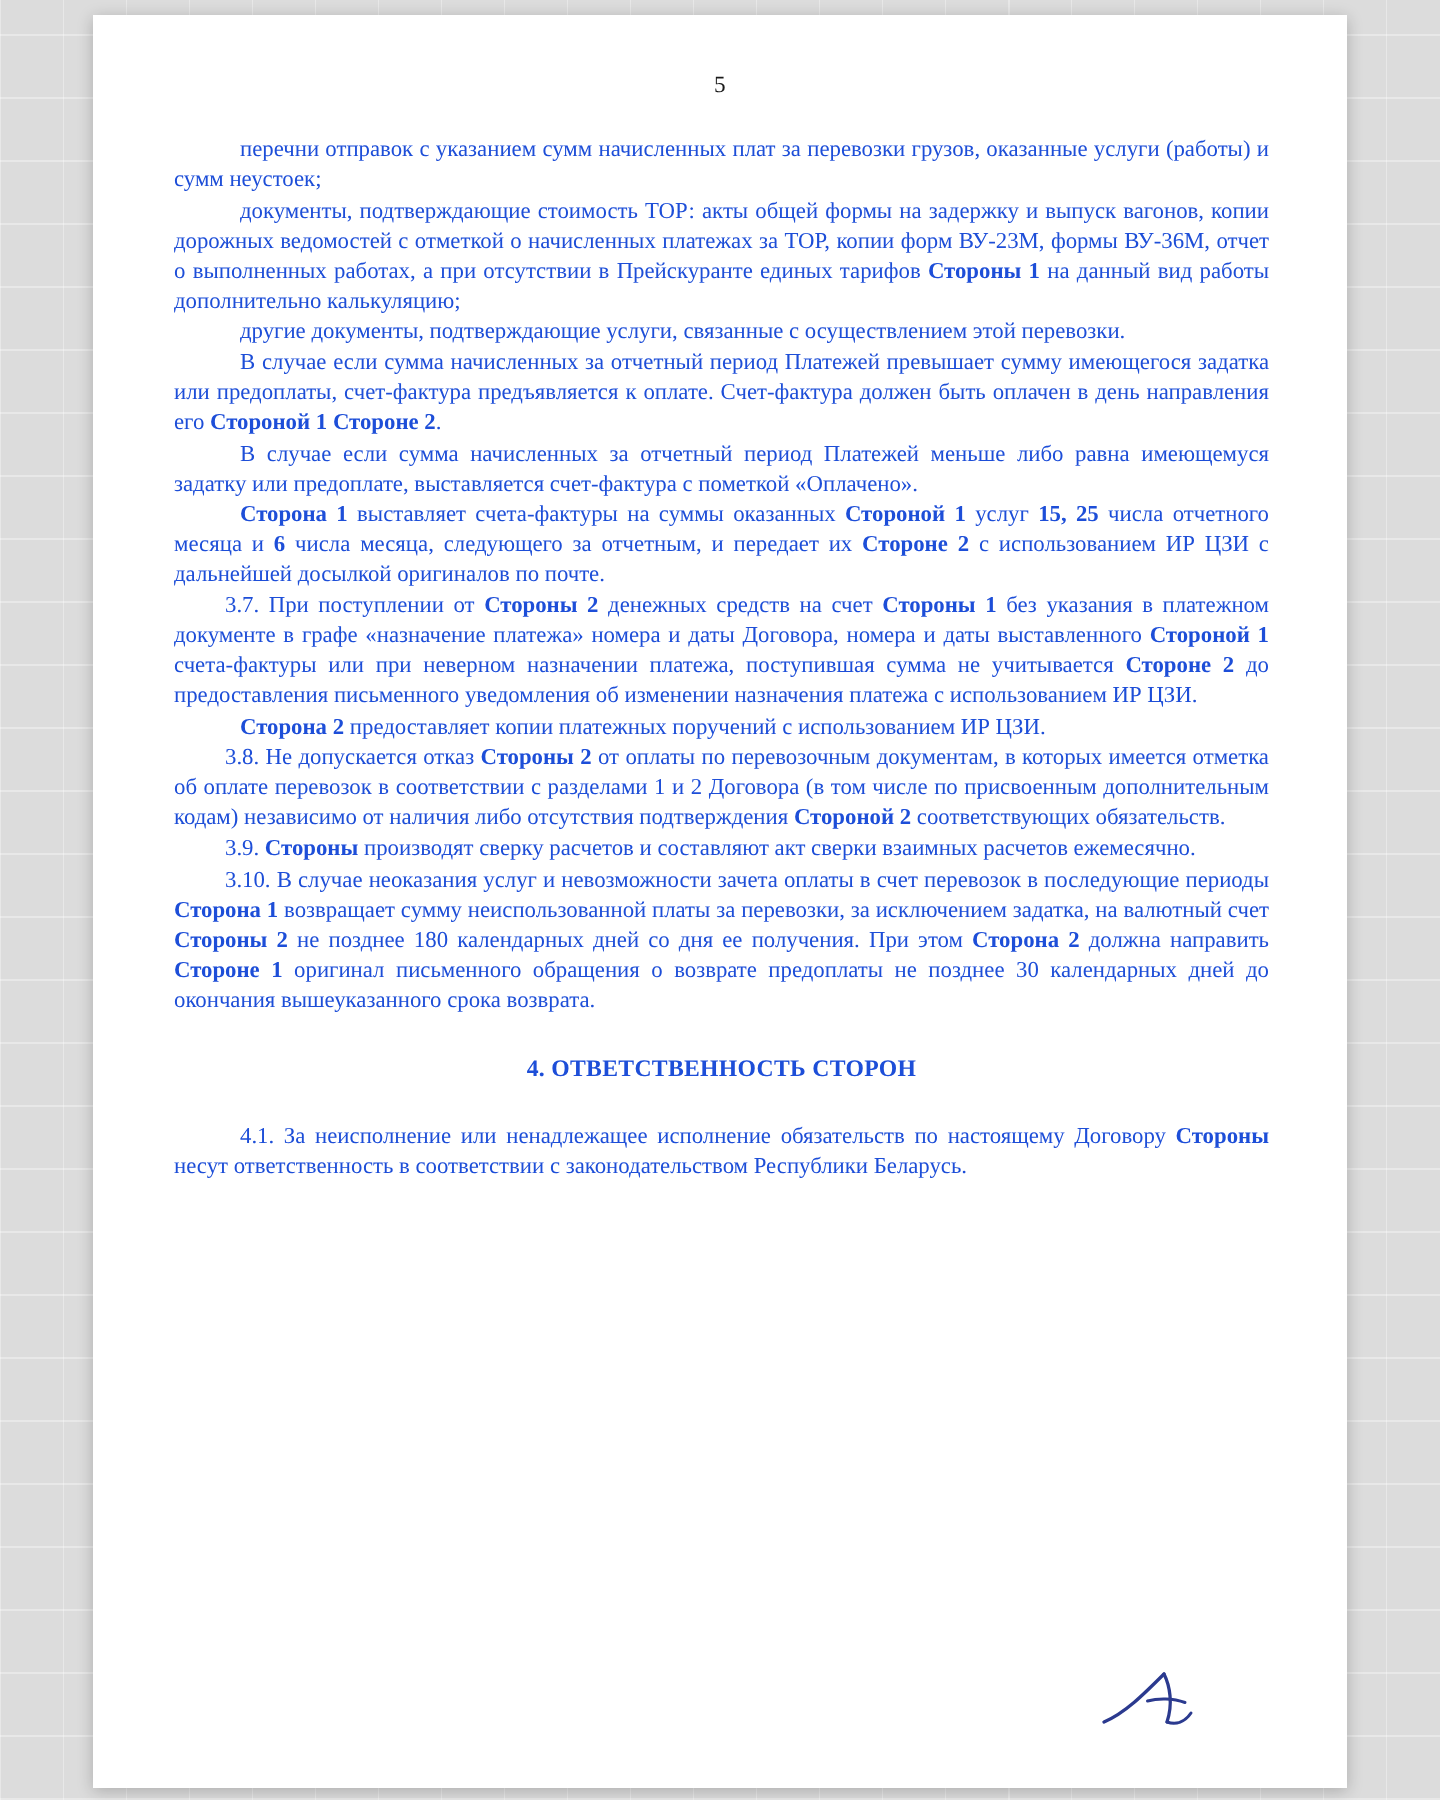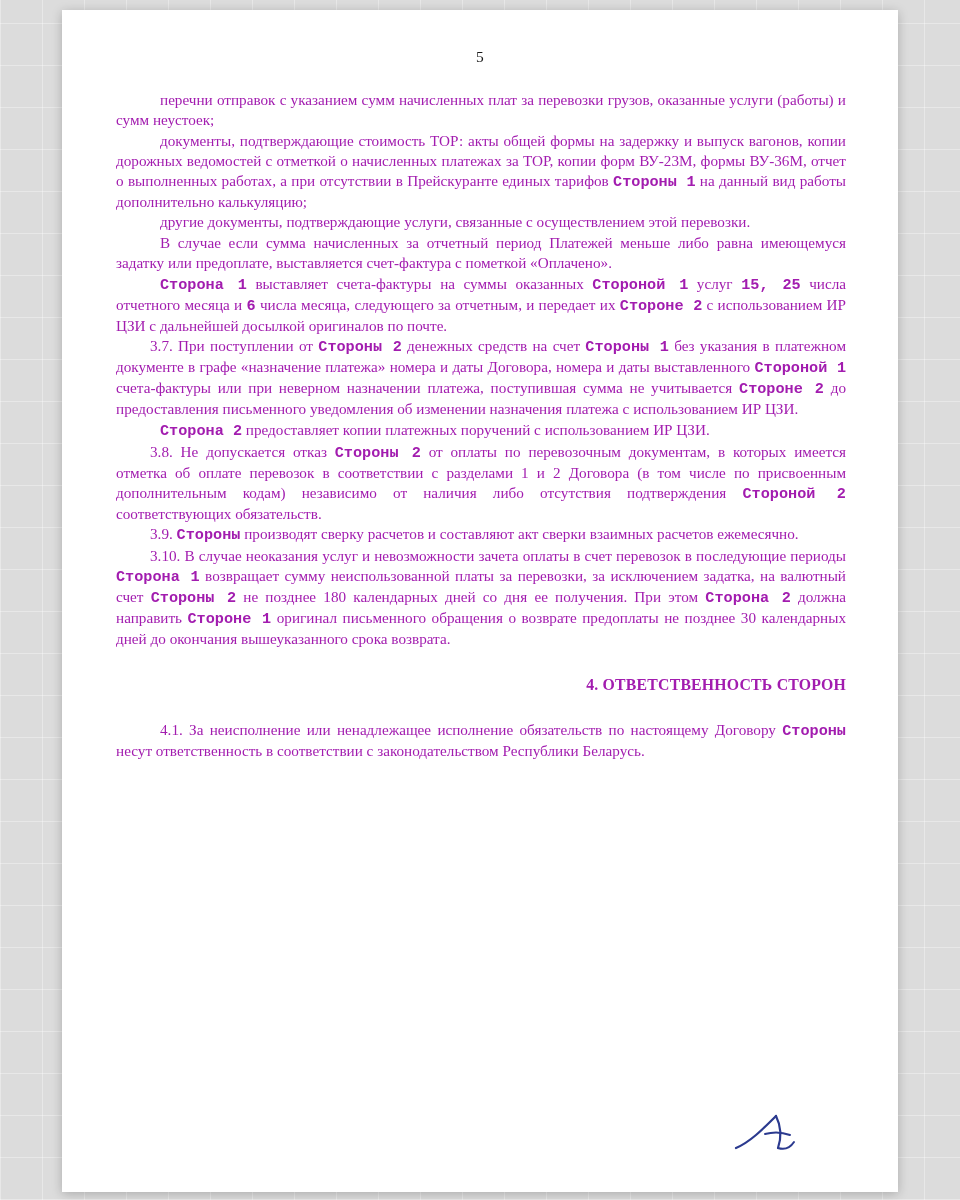--- a/index.html
+++ b/index.html
@@ -49,37 +49,37 @@
     text-align: center;
     font-size: 15.5px;
     color: #1a1a1a;
     margin-top: 38px;
     letter-spacing: .2px;
   }
 
   .content {
     padding: 0 52px 0 54px;
     margin-top: 24px;
-    color: #a21caf;
+    color: #1d4ed8;
     font-size: 15.2px;
     line-height: 1.32;
   }
 
   p {
     margin: 0 0 0.5px 0;
     text-align: justify;
     text-indent: 44px;
     hyphens: none;
   }
   p.indent-small { text-indent: 34px; }
 
-  b { font-weight: bold; font-family: Liberation Mono, monospace; }
+  b { font-weight: bold; }
 
   .section-heading {
-    text-align: right;
+    text-align: center;
     font-weight: bold;
     font-size: 15.8px;
     margin: 26px 0 24px 0;
     text-indent: 0;
     letter-spacing: .2px;
   }
 
   .signature {
     position: absolute;
     right: 96px;
@@ -95,20 +95,21 @@
 <div class="backdrop"></div>
 
 <div class="page">
 
   <div class="page-number">5</div>
 
   <div class="content">
     <p>перечни отправок с указанием сумм начисленных плат за перевозки грузов, оказанные услуги (работы) и сумм неустоек;</p>
     <p>документы, подтверждающие стоимость ТОР: акты общей формы на задержку и выпуск вагонов, копии дорожных ведомостей с отметкой о начисленных платежах за ТОР, копии форм ВУ-23М, формы ВУ-36М, отчет о выполненных работах, а при отсутствии в Прейскуранте единых тарифов <b>Стороны 1</b> на данный вид работы дополнительно калькуляцию;</p>
     <p>другие документы, подтверждающие услуги, связанные с осуществлением этой перевозки.</p>
+    <p>В случае если сумма начисленных за отчетный период Платежей превышает сумму имеющегося задатка или предоплаты, счет-фактура предъявляется к оплате. Счет-фактура должен быть оплачен в день направления его <b>Стороной 1 Стороне 2</b>.</p>
     <p>В случае если сумма начисленных за отчетный период Платежей меньше либо равна имеющемуся задатку или предоплате, выставляется счет-фактура с пометкой «Оплачено».</p>
     <p><b>Сторона 1</b> выставляет счета-фактуры на суммы оказанных <b>Стороной 1</b> услуг <b>15, 25</b> числа отчетного месяца и <b>6</b> числа месяца, следующего за отчетным, и передает их <b>Стороне 2</b> с использованием ИР ЦЗИ с дальнейшей досылкой оригиналов по почте.</p>
     <p class="indent-small">3.7. При поступлении от <b>Стороны 2</b> денежных средств на счет <b>Стороны 1</b> без указания в платежном документе в графе «назначение платежа» номера и даты Договора, номера и даты выставленного <b>Стороной 1</b> счета-фактуры или при неверном назначении платежа, поступившая сумма не учитывается <b>Стороне 2</b> до предоставления письменного уведомления об изменении назначения платежа с использованием ИР ЦЗИ.</p>
     <p><b>Сторона 2</b> предоставляет копии платежных поручений с использованием ИР ЦЗИ.</p>
     <p class="indent-small">3.8. Не допускается отказ <b>Стороны 2</b> от оплаты по перевозочным документам, в которых имеется отметка об оплате перевозок в соответствии с разделами 1 и 2 Договора (в том числе по присвоенным дополнительным кодам) независимо от наличия либо отсутствия подтверждения <b>Стороной 2</b> соответствующих обязательств.</p>
     <p class="indent-small">3.9. <b>Стороны</b> производят сверку расчетов и составляют акт сверки взаимных расчетов ежемесячно.</p>
     <p class="indent-small">3.10. В случае неоказания услуг и невозможности зачета оплаты в счет перевозок в последующие периоды <b>Сторона 1</b> возвращает сумму неиспользованной платы за перевозки, за исключением задатка, на валютный счет <b>Стороны 2</b> не позднее 180 календарных дней со дня ее получения. При этом <b>Сторона 2</b> должна направить <b>Стороне 1</b> оригинал письменного обращения о возврате предоплаты не позднее 30 календарных дней до окончания вышеуказанного срока возврата.</p>
 
     <p class="section-heading">4. ОТВЕТСТВЕННОСТЬ СТОРОН</p>
 

